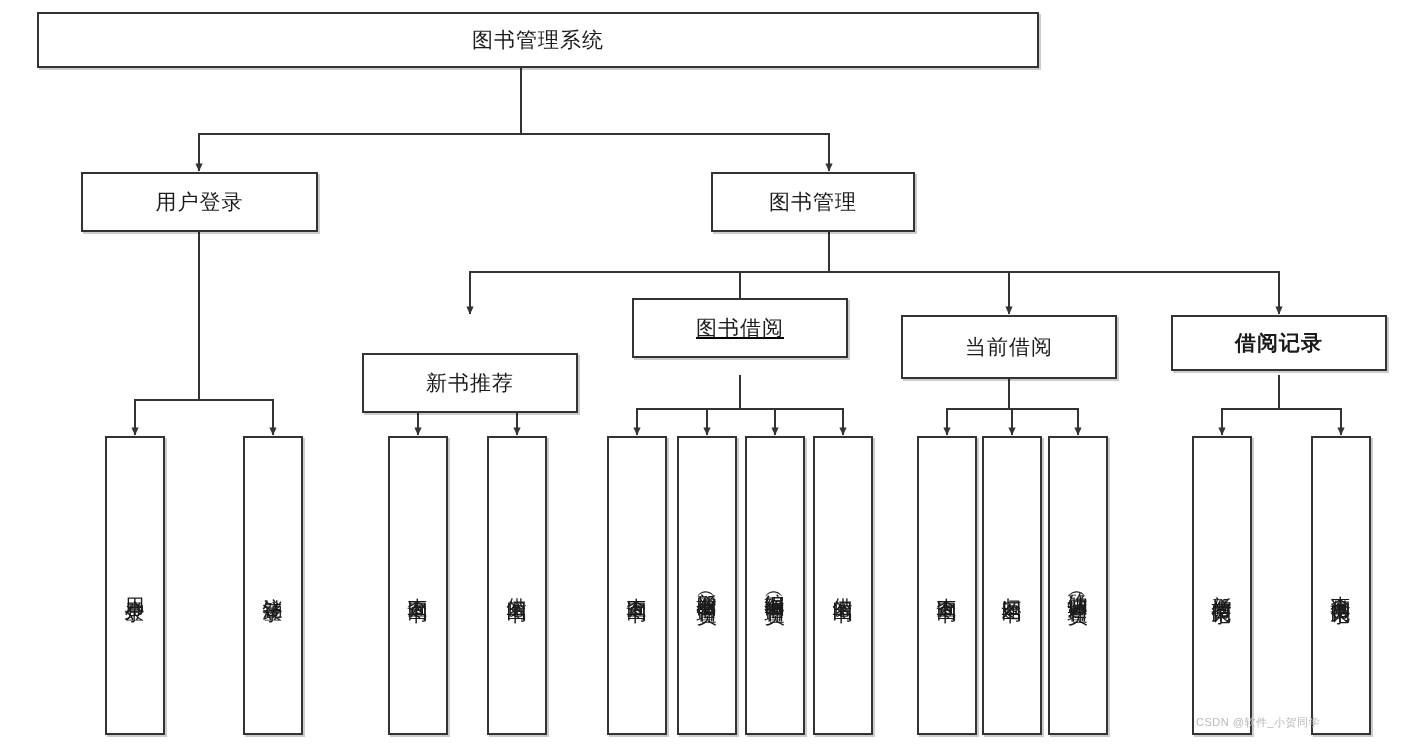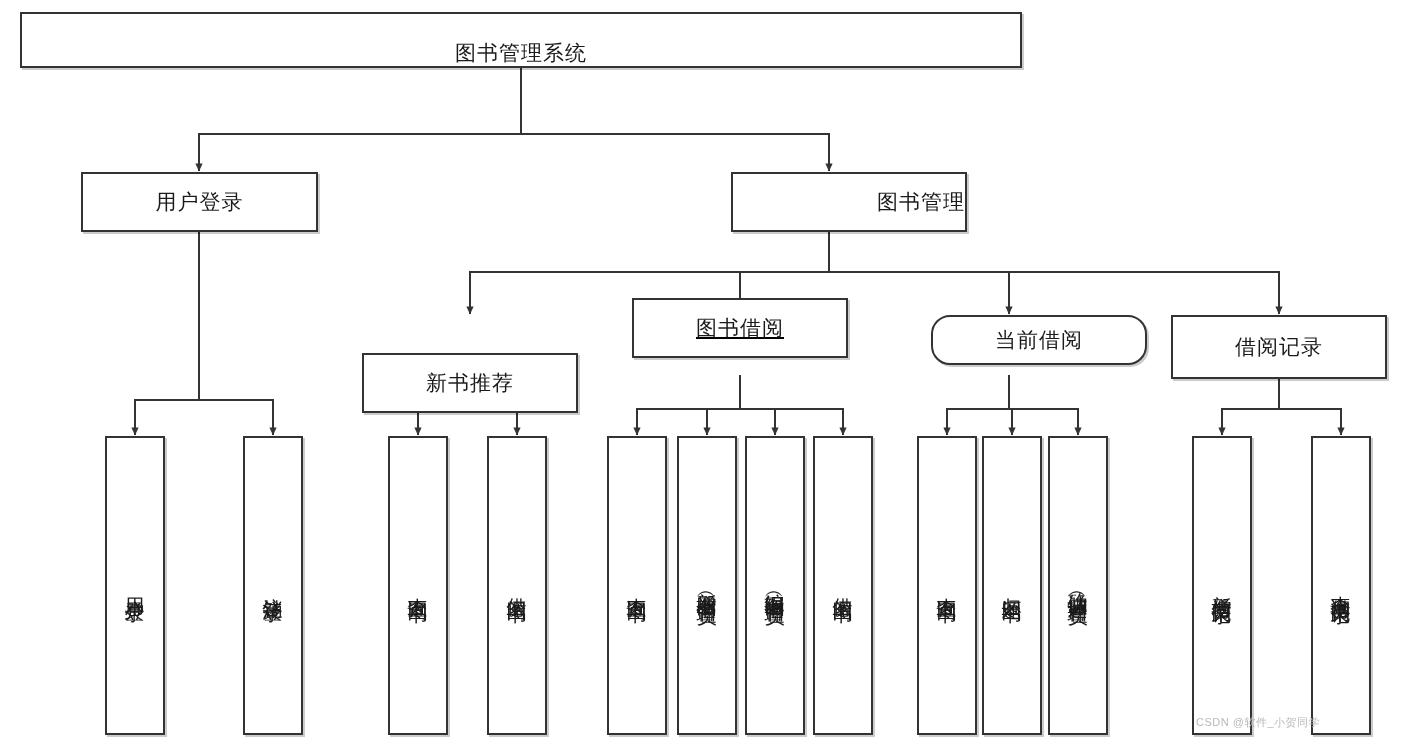--- a/index.html
+++ b/index.html
@@ -69,39 +69,39 @@
         <path d="M 740 375 L 740 409 L 843 409 L 843 435" fill="none" stroke="#333333" stroke-width="2" marker-end="url(#arrowhead)"></path>
         <path d="M 1009 375 L 1009 409 L 947 409 L 947 435" fill="none" stroke="#333333" stroke-width="2" marker-end="url(#arrowhead)"></path>
         <path d="M 1009 375 L 1009 409 L 1012 409 L 1012 435" fill="none" stroke="#333333" stroke-width="2" marker-end="url(#arrowhead)"></path>
         <path d="M 1009 375 L 1009 409 L 1078 409 L 1078 435" fill="none" stroke="#333333" stroke-width="2" marker-end="url(#arrowhead)"></path>
         <path d="M 1279 375 L 1279 409 L 1222 409 L 1222 435" fill="none" stroke="#333333" stroke-width="2" marker-end="url(#arrowhead)"></path>
         <path d="M 1279 375 L 1279 409 L 1341 409 L 1341 435" fill="none" stroke="#333333" stroke-width="2" marker-end="url(#arrowhead)"></path>
       </g>
   </svg>
 
   <div id="node-layer">
-      <div class="node" style="left: 20px; top: 12px; width: 1002px; height: 56px; align-items: flex-end;">
+      <div class="node" style="left: 37px; top: 12px; width: 1002px; height: 56px;">
         <span class="label">图书管理系统</span>
       </div>
       <div class="node" style="left: 81px; top: 172px; width: 237px; height: 60px;">
         <span class="label">用户登录</span>
       </div>
-      <div class="node" style="left: 731px; top: 172px; width: 236px; height: 60px; justify-content: flex-end;">
+      <div class="node" style="left: 711px; top: 172px; width: 204px; height: 60px;">
         <span class="label">图书管理</span>
       </div>
       <div class="node" style="left: 362px; top: 315px; width: 216px; height: 60px; margin-top: 38px;">
         <span class="label">新书推荐</span>
       </div>
       <div class="node" style="left: 632px; top: 298px; width: 216px; height: 60px; text-decoration: underline;">
         <span class="label">图书借阅</span>
       </div>
-      <div class="node" style="left: 931px; top: 315px; width: 216px; height: 50px; border-radius: 19px;">
+      <div class="node" style="left: 901px; top: 315px; width: 216px; height: 64px;">
         <span class="label">当前借阅</span>
       </div>
-      <div class="node" style="left: 1171px; top: 315px; width: 216px; height: 64px;">
+      <div class="node" style="left: 1171px; top: 315px; width: 216px; height: 56px; font-weight: bold;">
         <span class="label">借阅记录</span>
       </div>
       <div class="node vertical" style="left: 105px; top: 436px; width: 60px; height: 299px;">
         <span class="label">用户登录</span>
       </div>
       <div class="node vertical" style="left: 243px; top: 436px; width: 60px; height: 299px;">
         <span class="label">注销登录</span>
       </div>
       <div class="node vertical" style="left: 388px; top: 436px; width: 60px; height: 299px;">
         <span class="label">查询图书</span>

